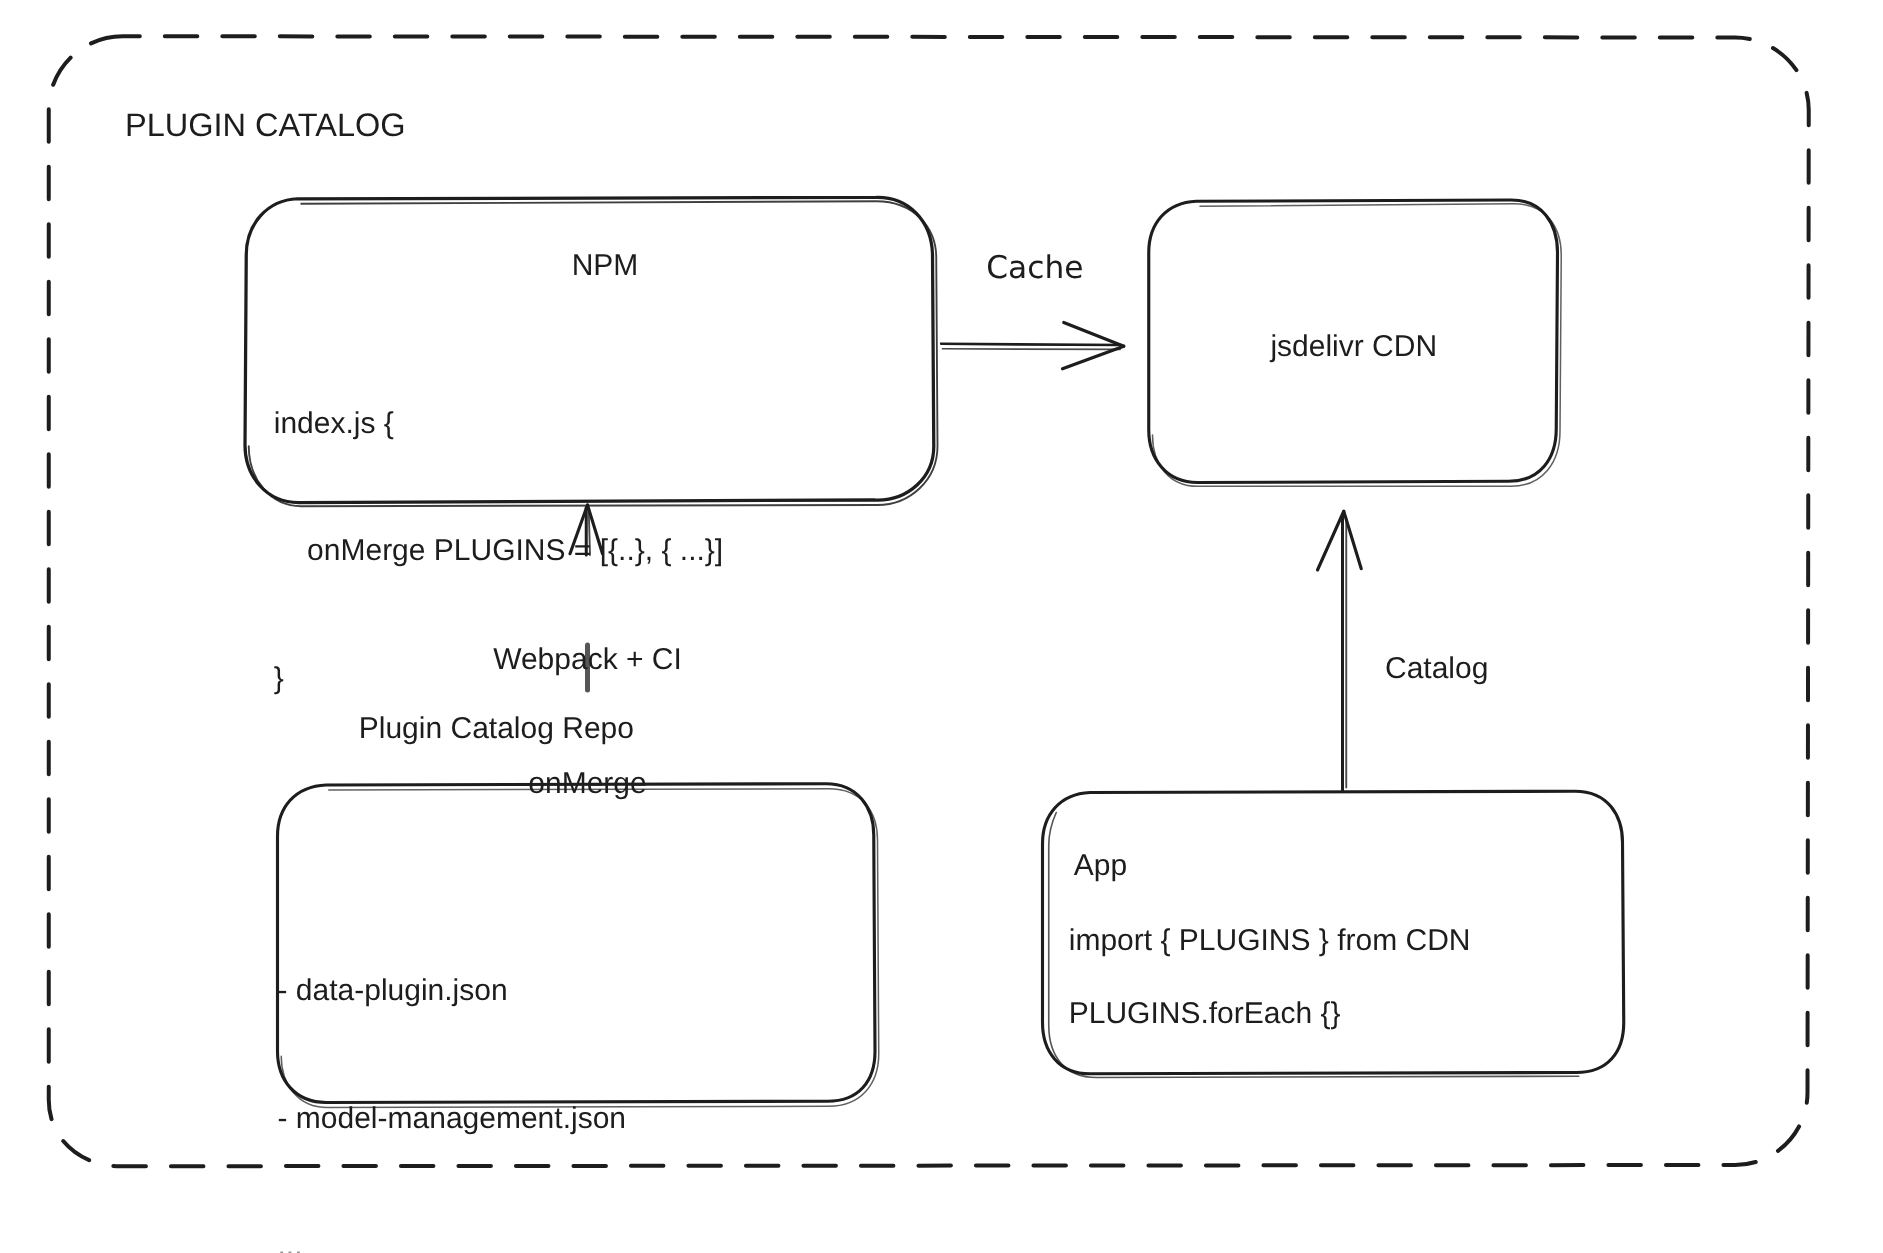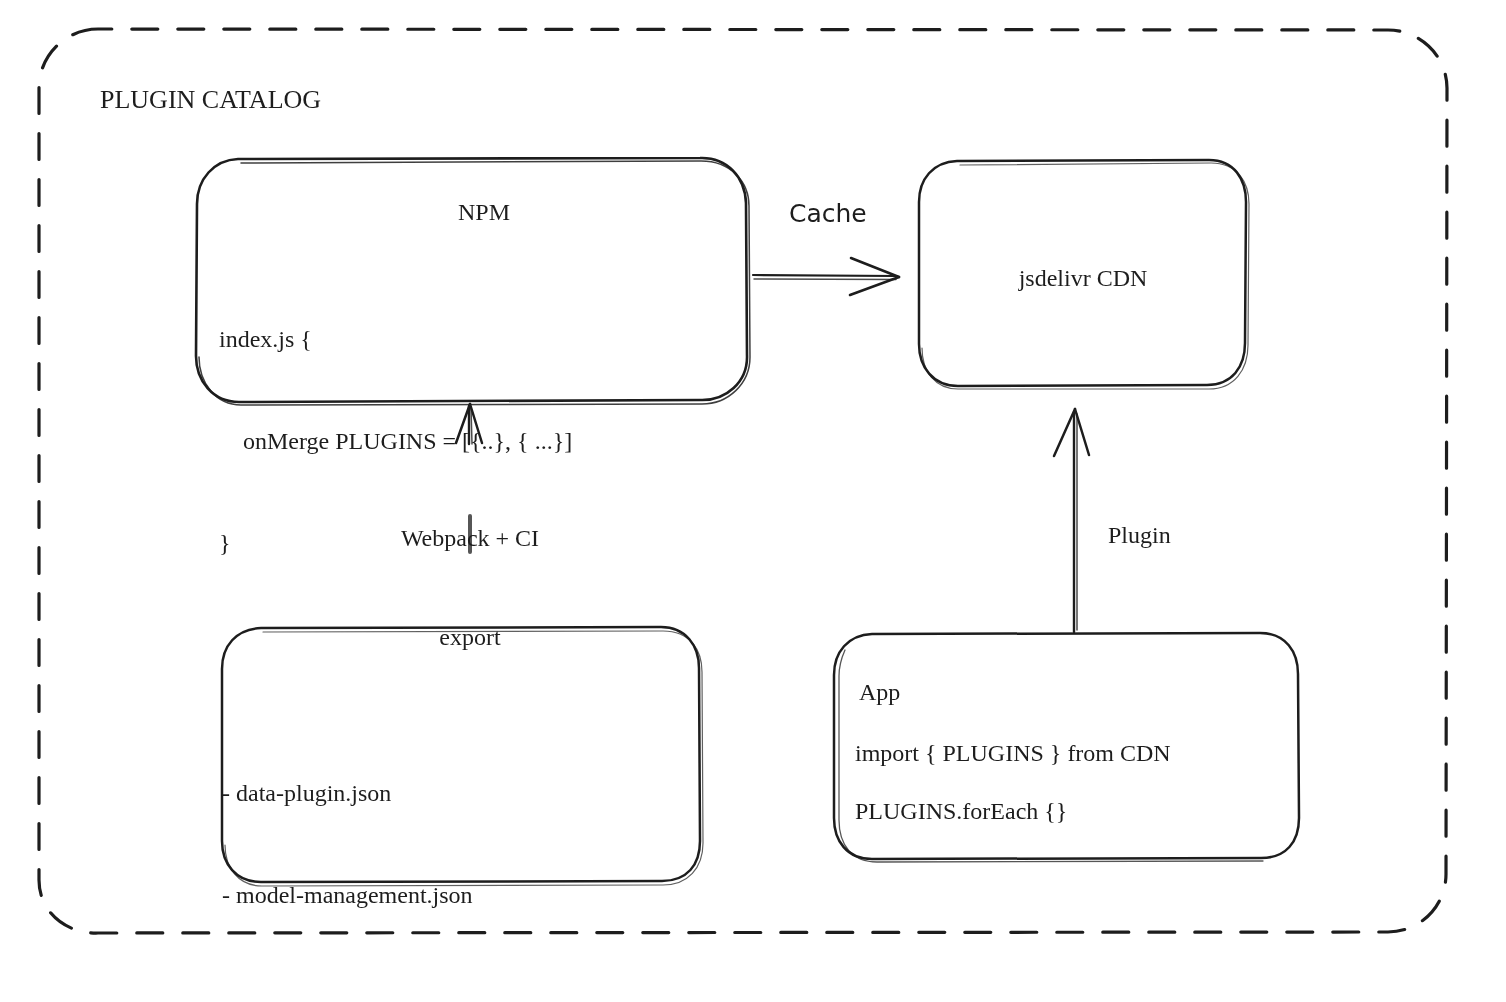--- a/index.html
+++ b/index.html
@@ -24,21 +24,21 @@
   svg.layer {
     position: absolute;
     left: 0; top: 0;
     width: 1506px;
     height: 1002px;
     pointer-events: none;
   }
   .txt {
     position: absolute;
     white-space: pre;
-    font-family: Liberation Serif, serif;
+    font-family: Liberation Sans, sans-serif;
     color: #1d1d1d;
     letter-spacing: 0px;
   }
   .mono-24 { font-size: 24px; line-height: 33px; }
   .mono-25 { font-size: 24px; line-height: 34px; }
   .mono-26 { font-size: 26px; line-height: 36px; }
   .sans-24 {
     font-family: "DejaVu Sans", "Liberation Sans", sans-serif;
     font-size: 25px;
     line-height: 32px;
@@ -135,33 +135,34 @@
   <div class="txt mono-25 codeblock" style="left:219px; top:254px;">
     <span class="codeline">index.js {</span>
     <span class="codeline">    onMerge PLUGINS = [{..}, { ...}]</span>
     <span class="codeline">}</span>
   </div>
 
   <div class="txt mono-25 center" style="left:919px; top:261px; width:328px;">jsdelivr CDN</div>
 
   <div class="txt sans-24" style="left:789px; top:198px;">Cache</div>
 
-  <div class="txt mono-24 center" style="left:330px; top:456px; width:280px;">
+  <div class="txt mono-24 center" style="left:330px; top:445px; width:280px;">
     <span class="codeline">Webpack + CI</span>
-    <span class="codeline">export</span>
+    <span class="codeline">onMerge</span>
   </div>
 
+  <div class="txt mono-25" style="left:287px; top:566px;">Plugin Catalog Repo</div>
 
   <div class="txt mono-25 codeblock" style="left:222px; top:708px;">
     <span class="codeline">- data-plugin.json</span>
     <span class="codeline">- model-management.json</span>
     <span class="codeline">...</span>
   </div>
 
-  <div class="txt mono-25" style="left:1108px; top:518px;">Plugin</div>
+  <div class="txt mono-25" style="left:1108px; top:518px;">Catalog</div>
 
   <div class="txt mono-24" style="left:859px; top:676px;">App</div>
 
   <div class="txt mono-25" style="left:855px; top:736px;">import { PLUGINS } from CDN</div>
 
   <div class="txt mono-25" style="left:855px; top:794px;">PLUGINS.forEach {}</div>
 
 </div>
 
 </body></html>

